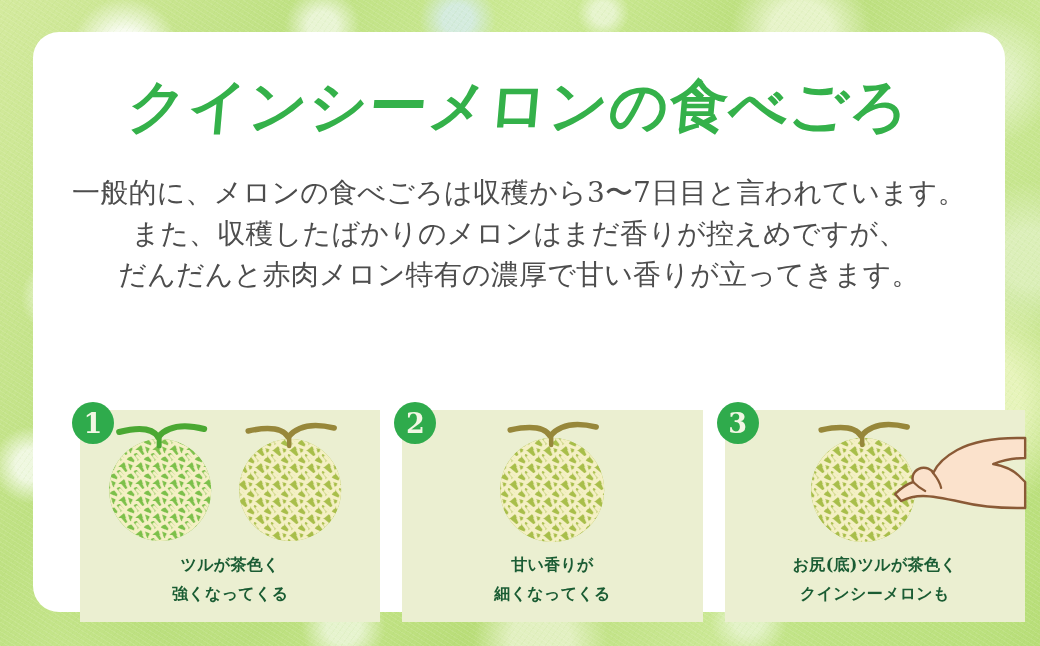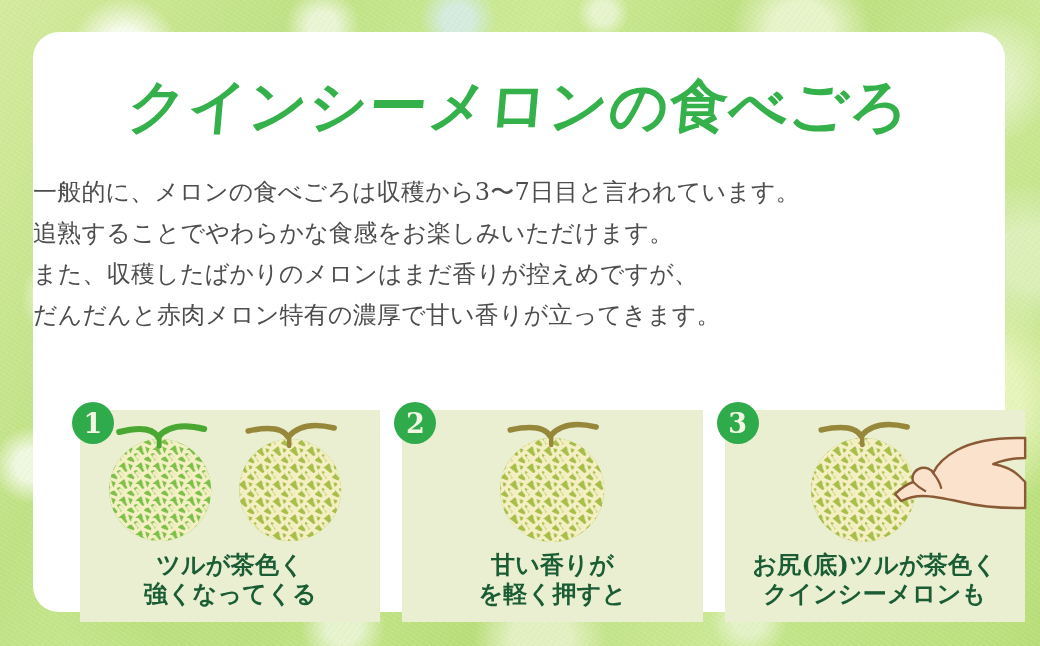--- a/index.html
+++ b/index.html
@@ -60,23 +60,24 @@
     font-size:58px;
     letter-spacing:1px;
     line-height:1;
     white-space:nowrap;
     transform:skewX(-5deg);
   }
 
   
   .lead{
     position:absolute;left:0;right:0;top:140px;
+    text-align:center;
     color:#4d4d4d;
     font-family:"DejaVu Serif","Liberation Serif",serif;
-    font-size:24px;
+    font-size:28px;
     line-height:41px;
     letter-spacing:.2px;
   }
   .lead div{white-space:nowrap;}
 
   
   .panels{
     position:absolute;left:47px;top:378px;
     width:945px;height:212px;
     display:flex;gap:22px;
@@ -100,21 +101,21 @@
   }
   .art{
     position:absolute;left:0;right:0;top:6px;height:128px;
   }
   .caption{
     position:absolute;left:0;right:0;bottom:14px;
     text-align:center;
     color:#1a5c33;
     font-family:"DejaVu Serif","Liberation Serif",serif;
     font-weight:700;
-    font-size:24px;
+    font-size:16px;
     line-height:29px;
     letter-spacing:.3px;
   }
   .caption div{white-space:nowrap;}
 
   svg{display:block;overflow:visible;}
 </style>
 </head>
 <body>
 
@@ -122,21 +123,20 @@
 
   <div class="bg"></div>
   <div class="bg-grain"></div>
 
   <div class="card">
 
     <div class="title">クインシーメロンの食べごろ</div>
 
     <div class="lead">
       <div>一般的に、メロンの食べごろは収穫から3〜7日目と言われています。</div>
-      <div>追熟することでやわらかな食感をお楽しみいただけます。</div>
       <div>また、収穫したばかりのメロンはまだ香りが控えめですが、</div>
       <div>だんだんと赤肉メロン特有の濃厚で甘い香りが立ってきます。</div>
     </div>
 
     <div class="panels">
 
       <div class="panel">
         <div class="badge">1</div>
 
         <div class="art">
@@ -225,21 +225,21 @@
                 </g>
               <path d="M108 14 Q140 7 148 20" stroke="#97873a" stroke-width="5.5" fill="none" stroke-linecap="round"></path>
               <path d="M148 20 Q162 3 194 11" stroke="#97873a" stroke-width="5.5" fill="none" stroke-linecap="round"></path>
               <path d="M149 20 L149 29" stroke="#97873a" stroke-width="4.5" fill="none" stroke-linecap="round"></path>
             </g>
           </svg>
         </div>
 
         <div class="caption">
           <div>甘い香りが</div>
-          <div>を軽く押すと</div>
+          <div>細くなってくる</div>
         </div>
       </div>
 
       <div class="panel">
         <div class="badge">3</div>
 
         <div class="art">
           <svg viewBox="0 0 300 128" width="100%" height="128" preserveAspectRatio="xMidYMid meet" aria-hidden="true">
             <defs>
               <pattern id="net-ripe3" width="17" height="17" patternUnits="userSpaceOnUse">

